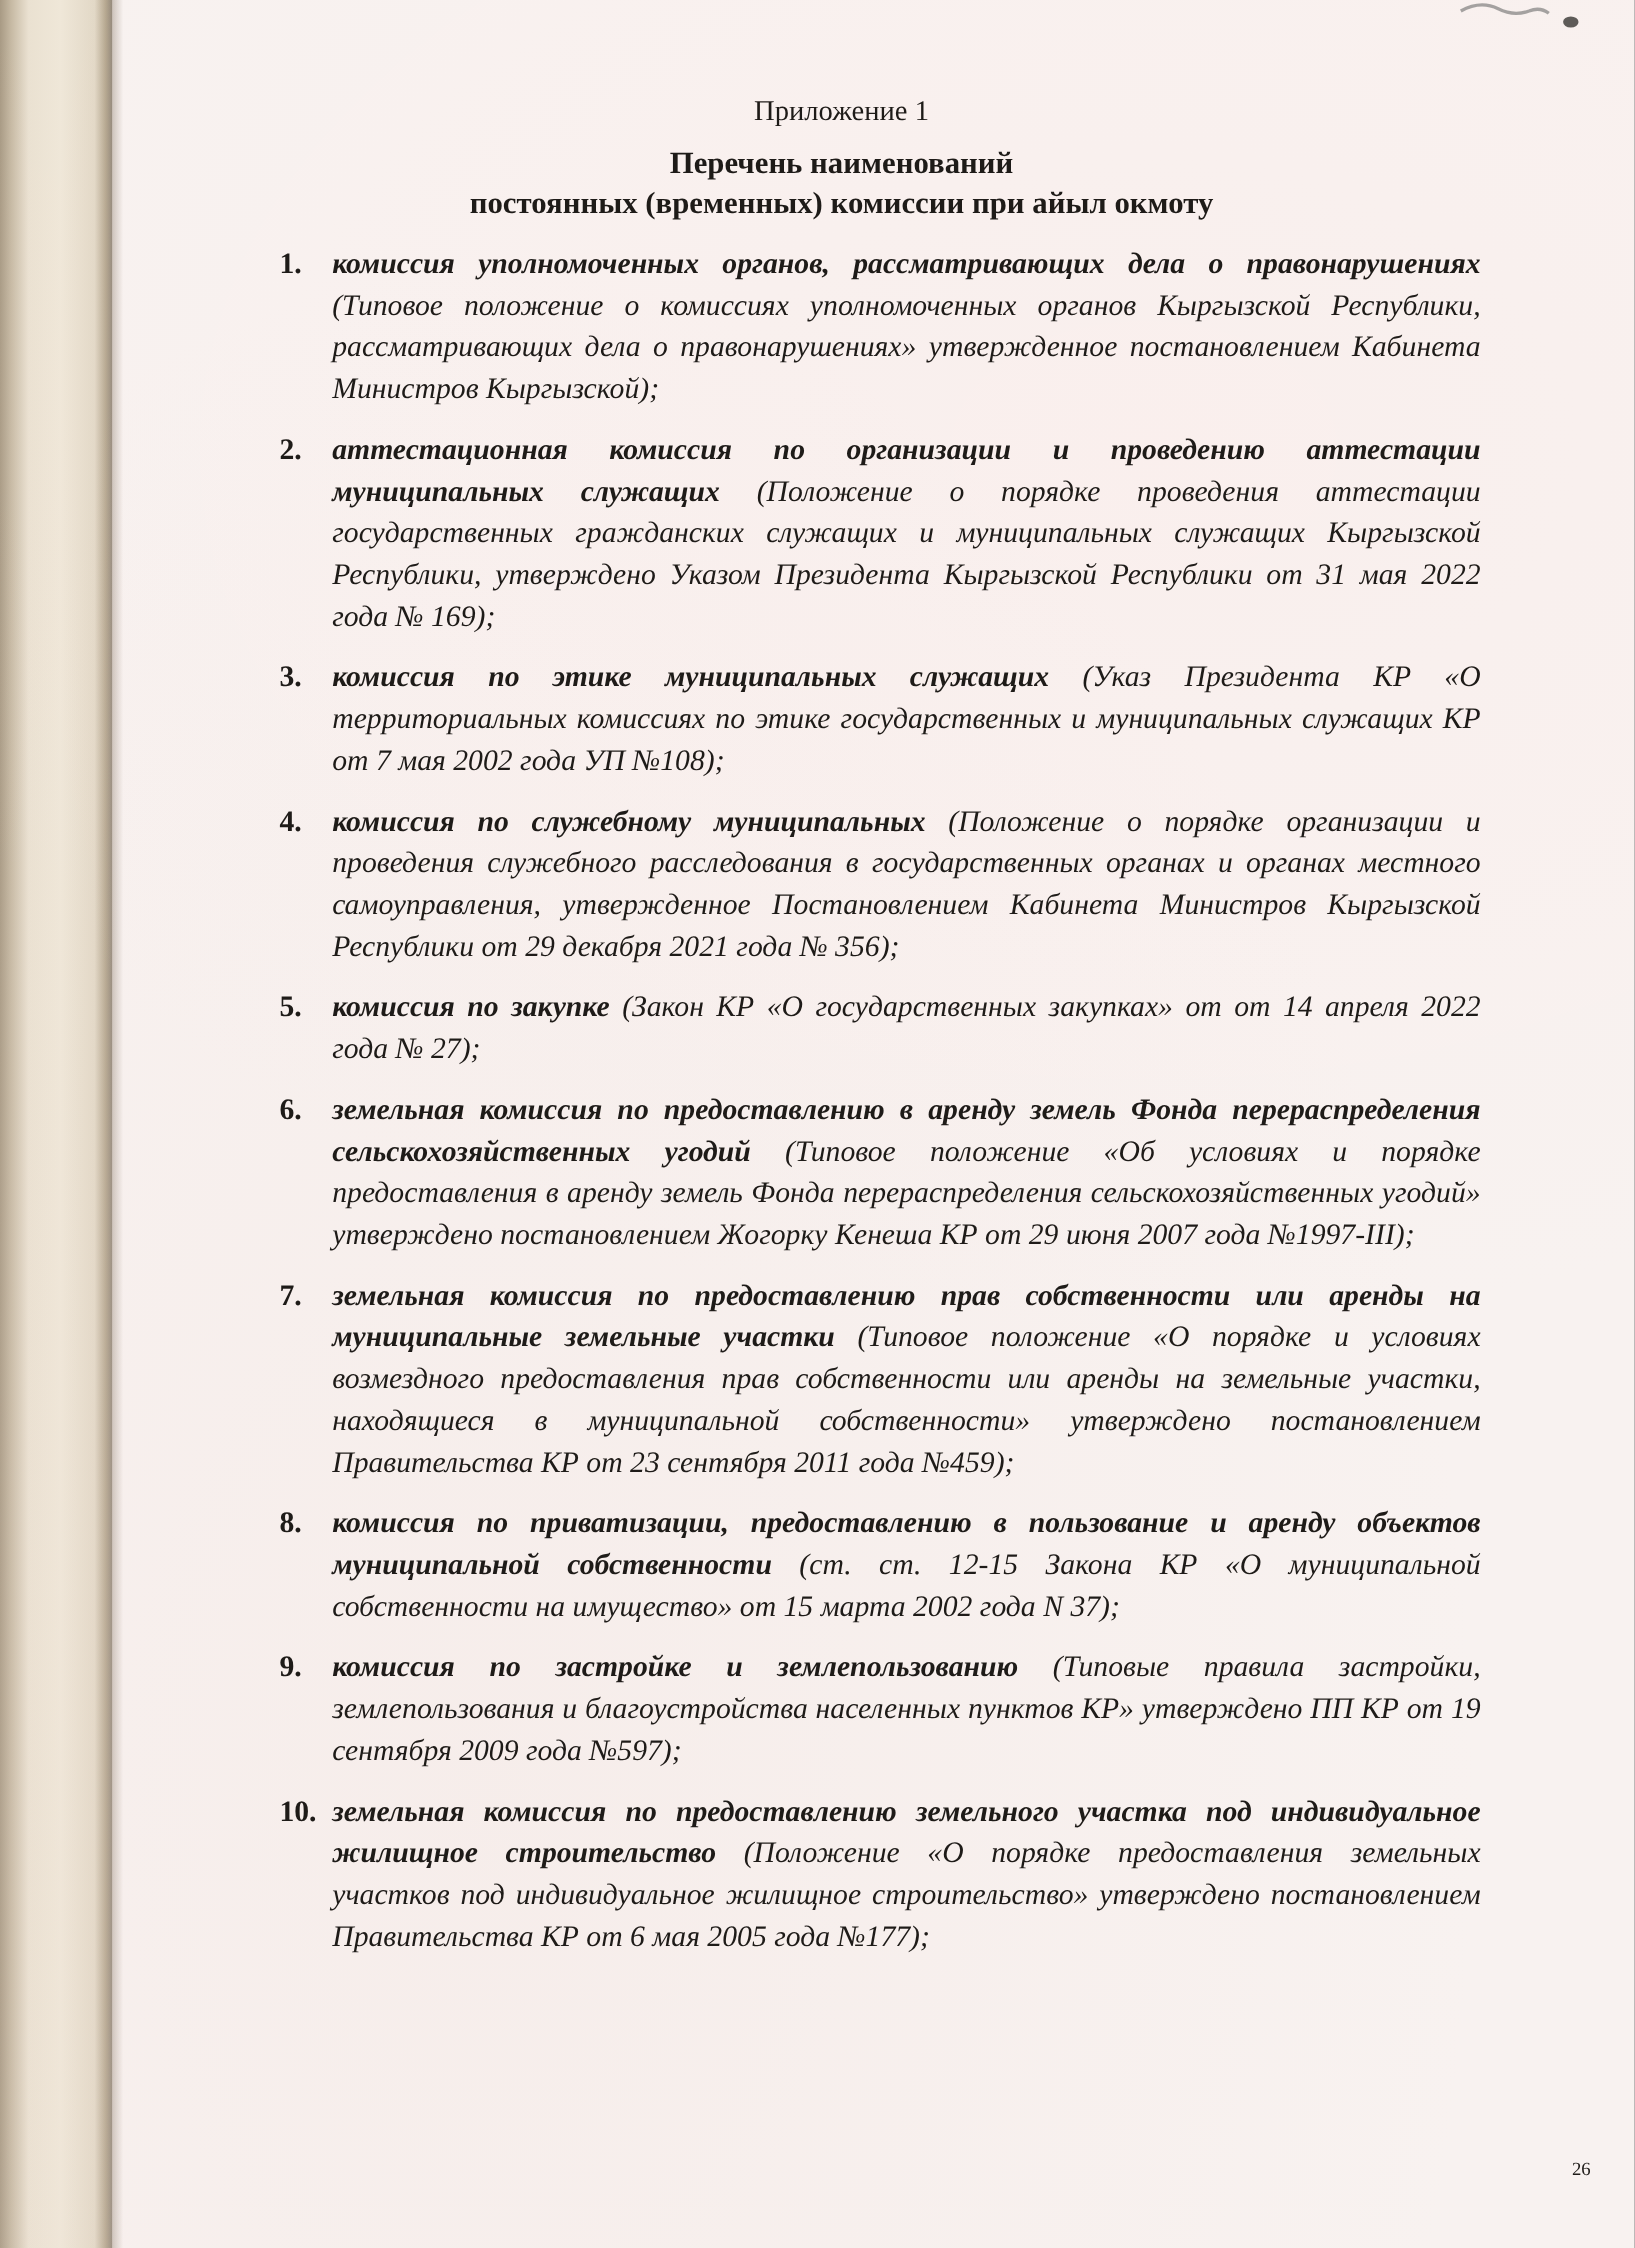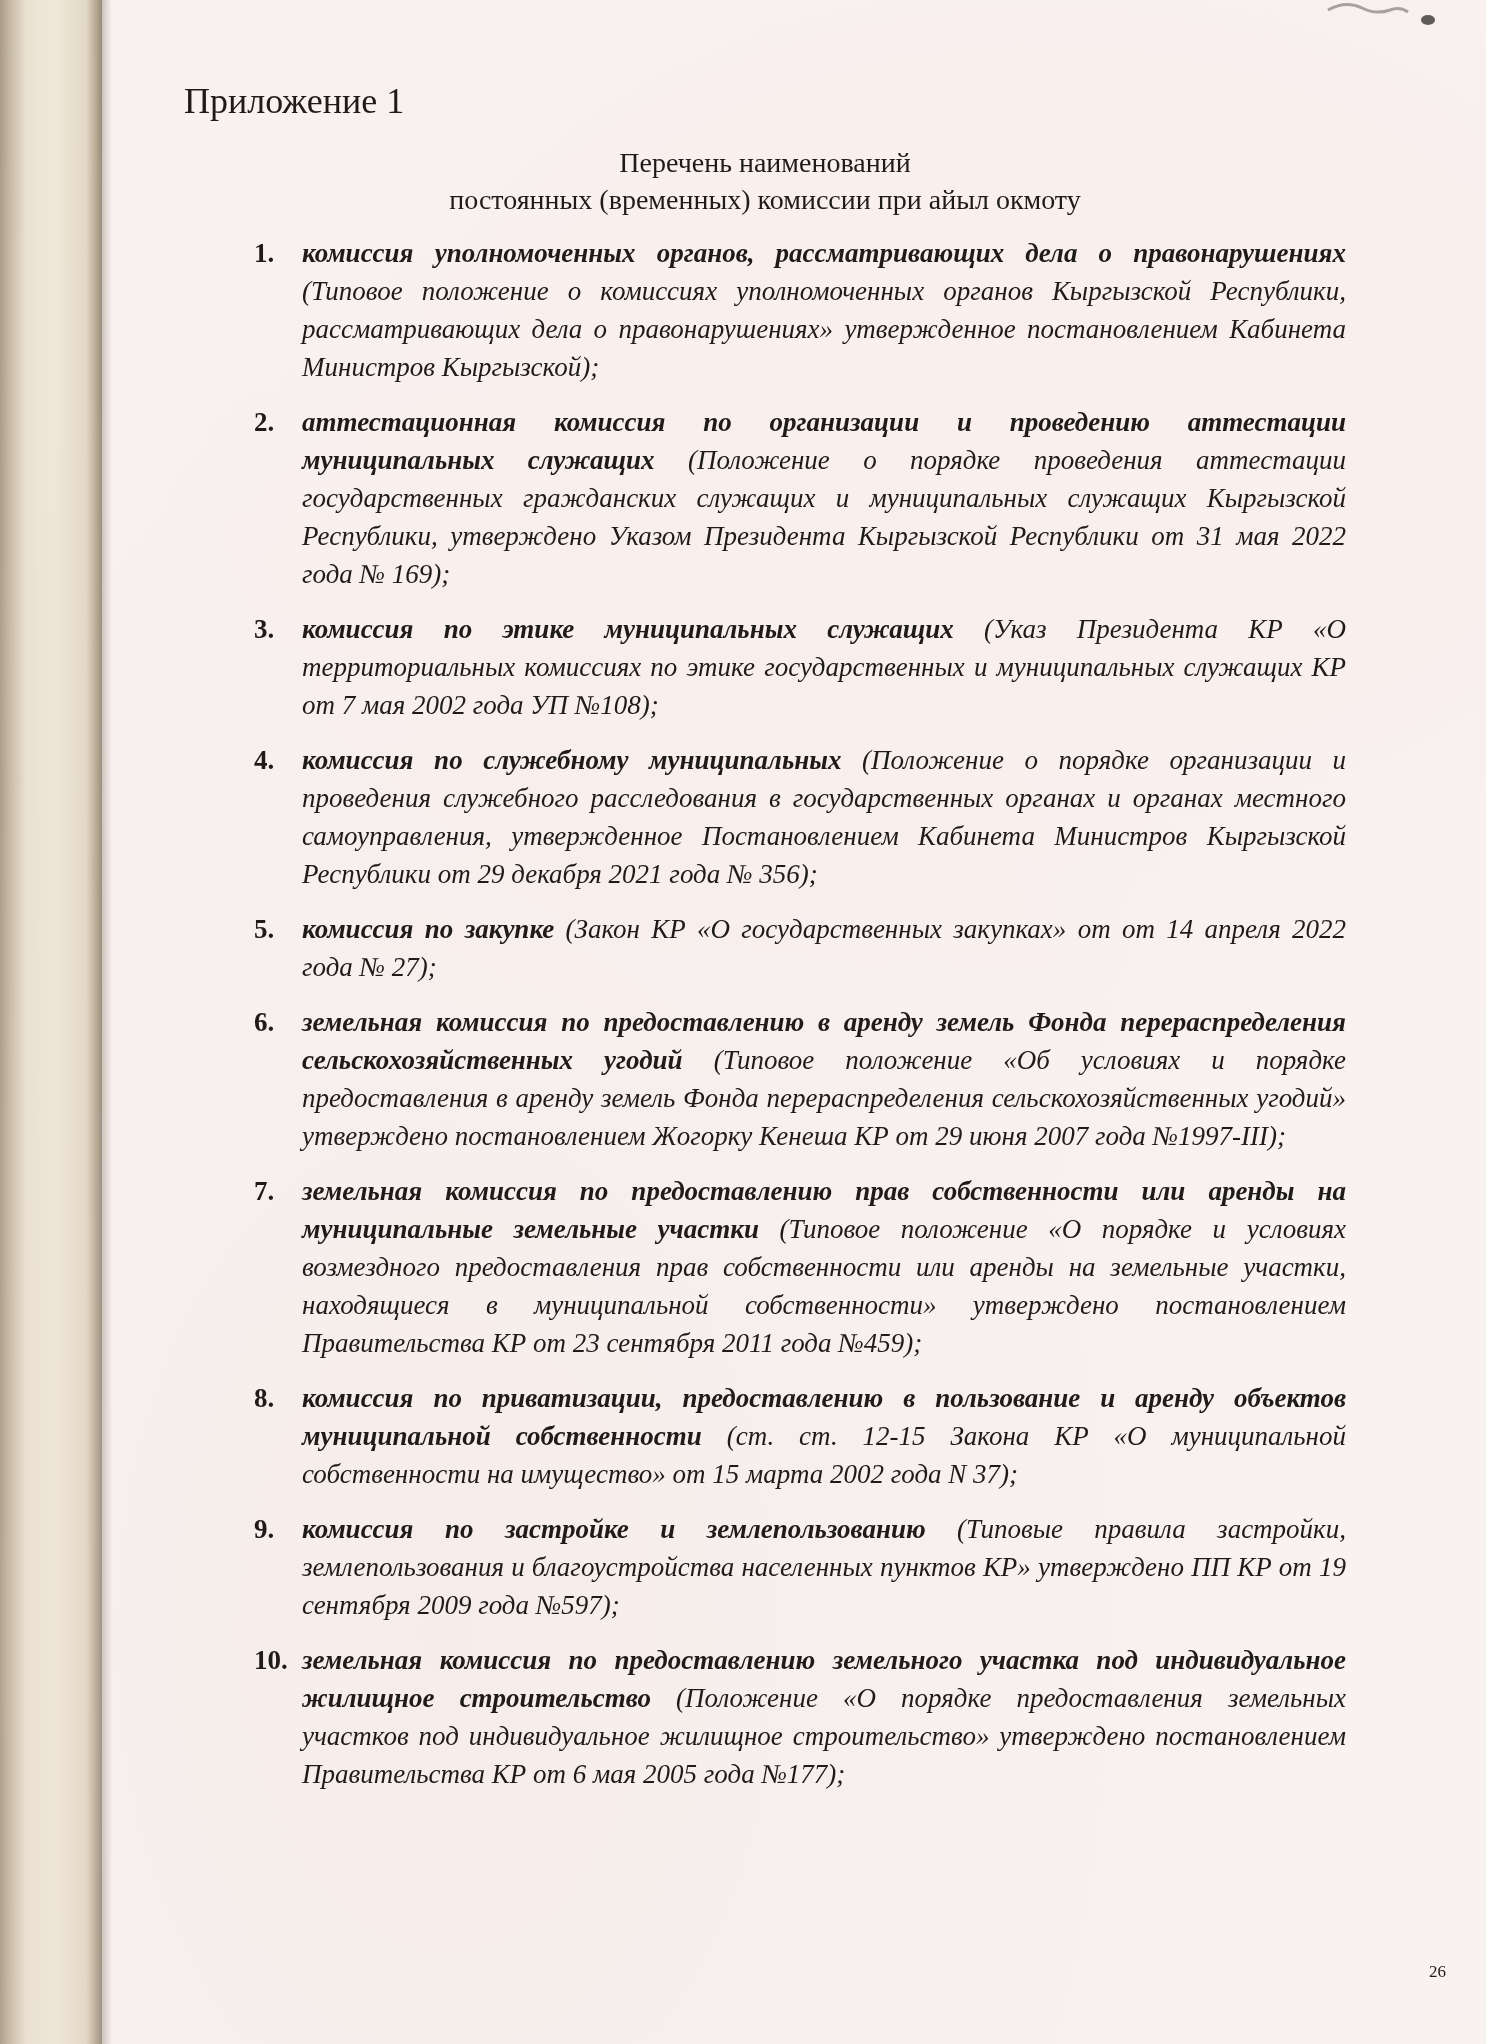--- a/index.html
+++ b/index.html
@@ -38,27 +38,27 @@
       radial-gradient(1200px 800px at 70% 20%,rgba(255,230,228,.25),rgba(255,255,255,0)),
       radial-gradient(900px 1400px at 30% 80%,rgba(240,220,215,.22),rgba(255,255,255,0));
   }
   .artifact-squiggle{position:absolute;left:1320px;top:0px;}
 
   .content{
     position:relative;
     padding:84px 140px 0 184px;
   }
   .appendix{
-    text-align:left;
-    font-size:36px;line-height:34px;
+    text-align:center;
+    font-size:26px;line-height:34px;
   }
   .doc-title{
-    margin-top:26px;
+    margin-top:12px;
     text-align:center;
-    font-weight:normal;
+    font-weight:bold;
     font-size:28px;line-height:37px;
   }
   .intro{
     margin-top:32px;
     font-size:27px;line-height:38px;
     text-align:justify;
     text-indent:64px;
   }
   .list{margin-top:16px;}
   .item{

